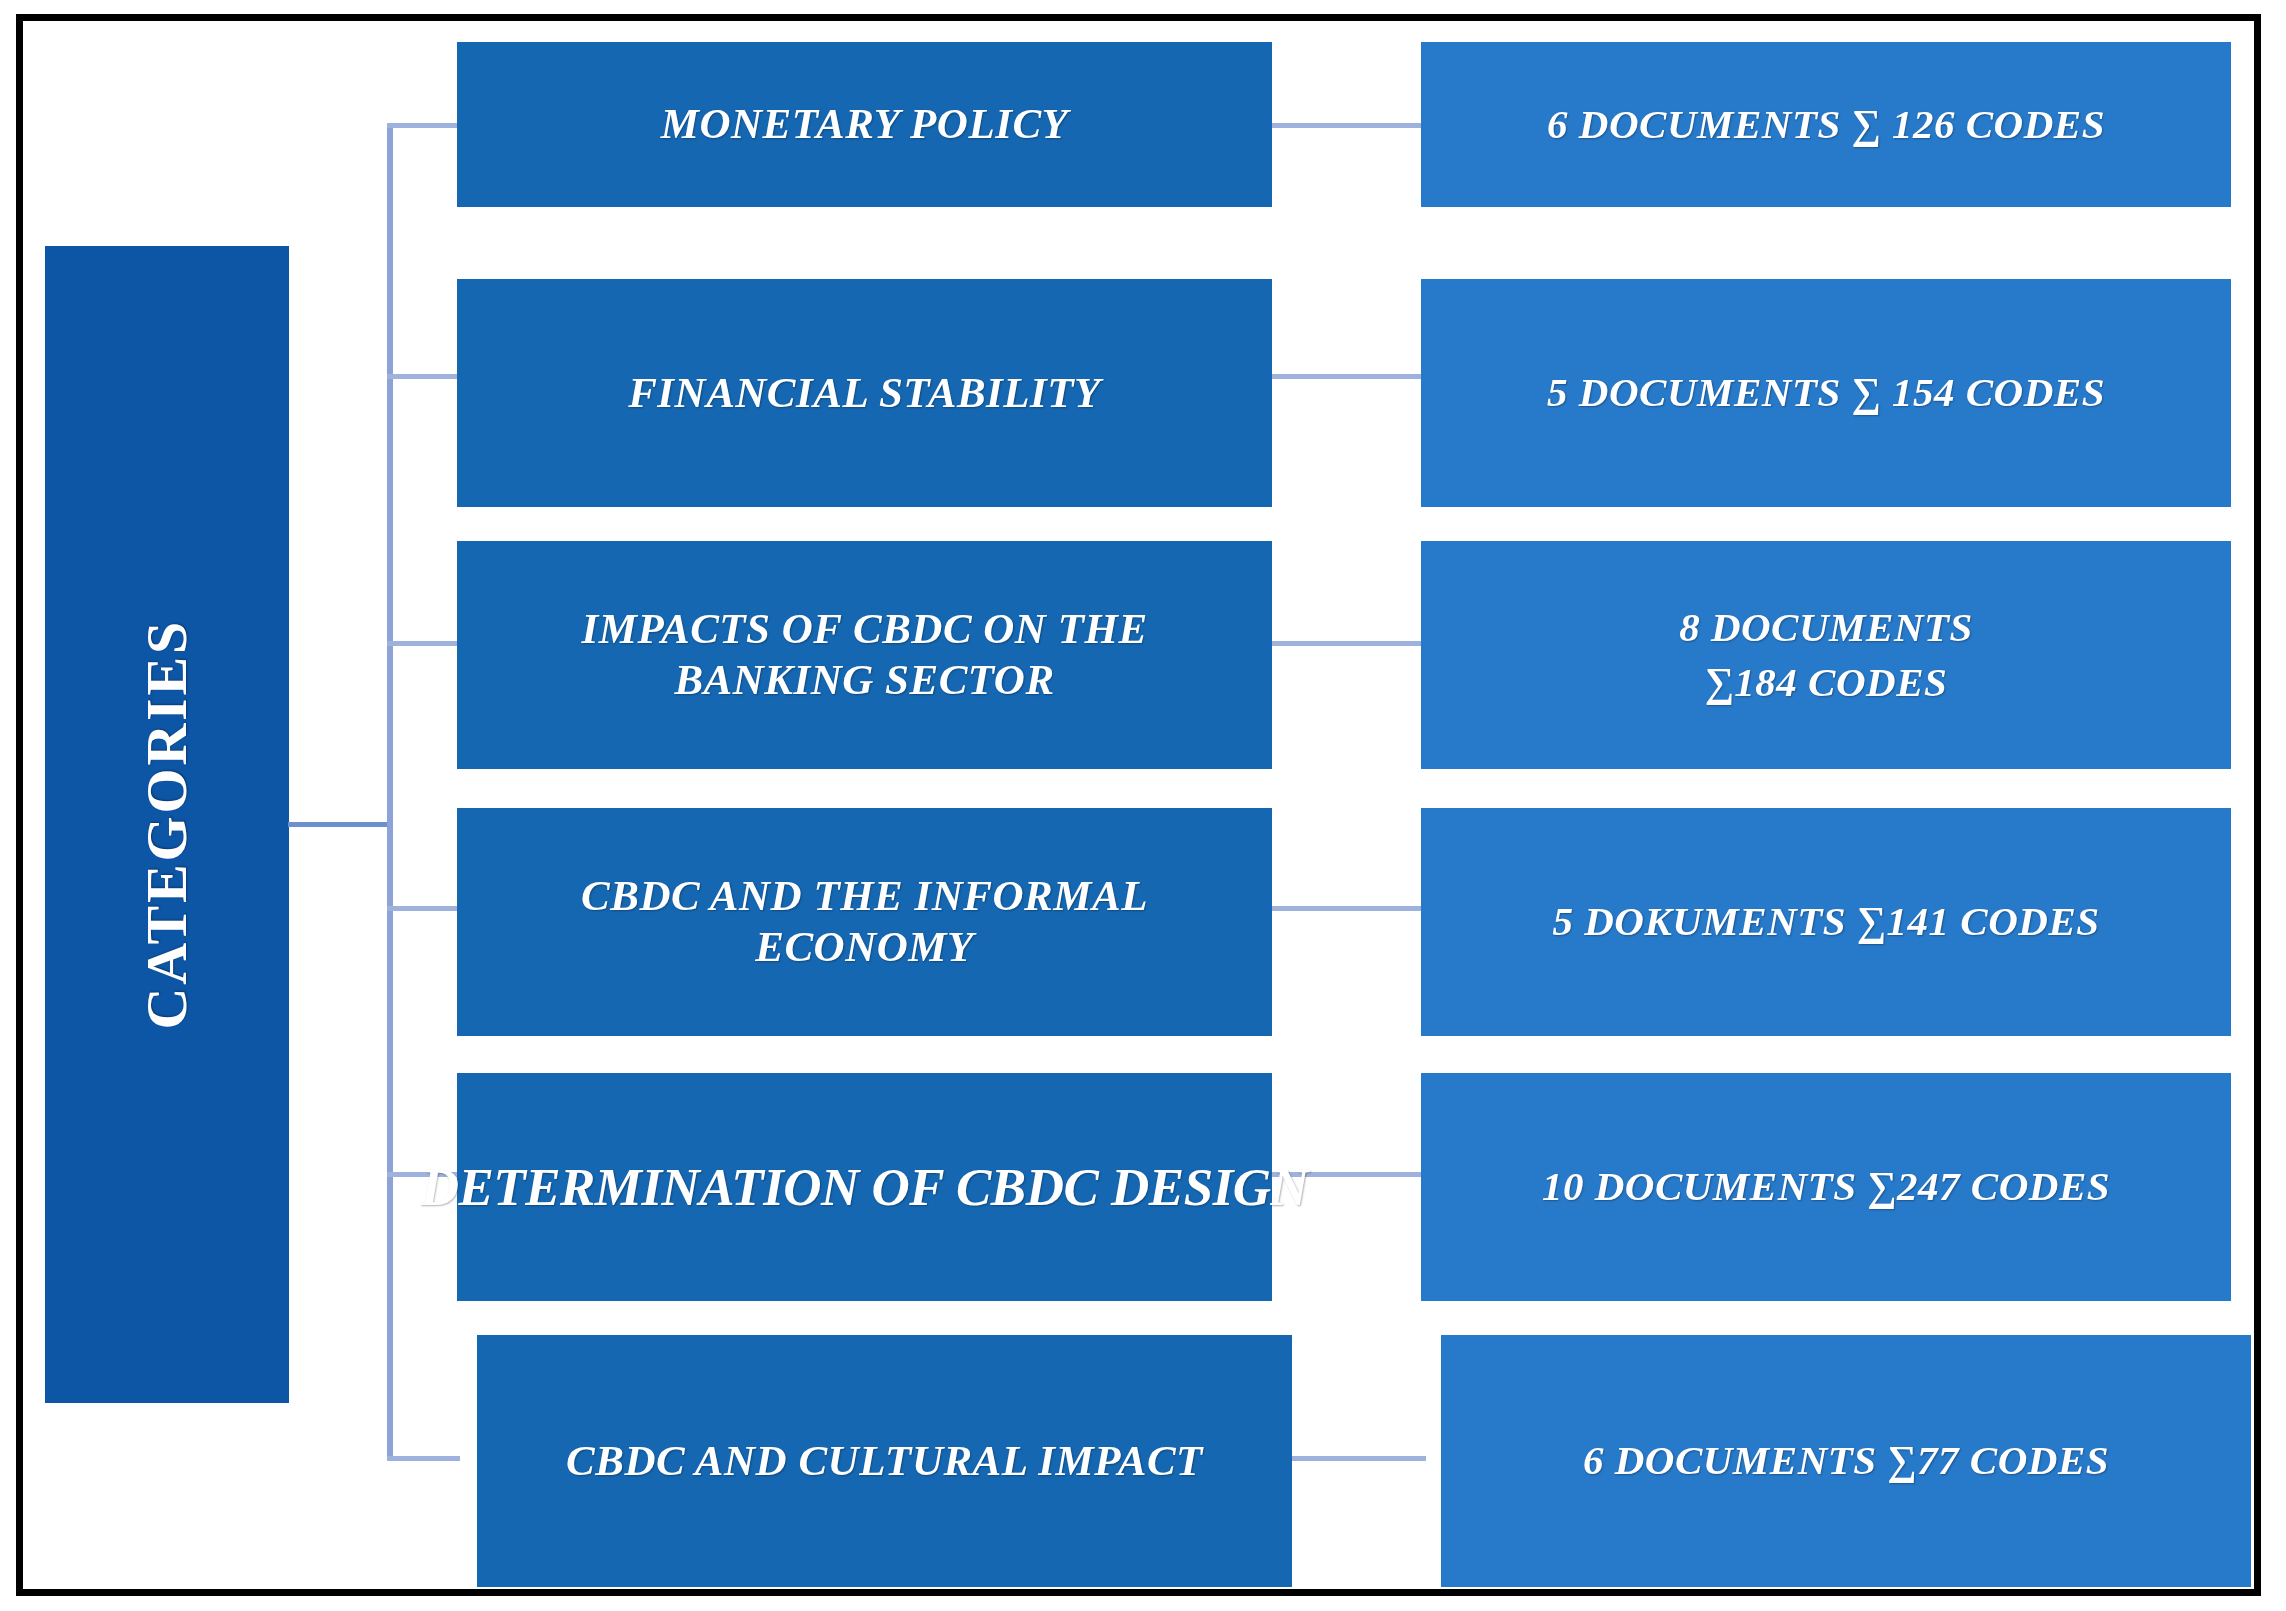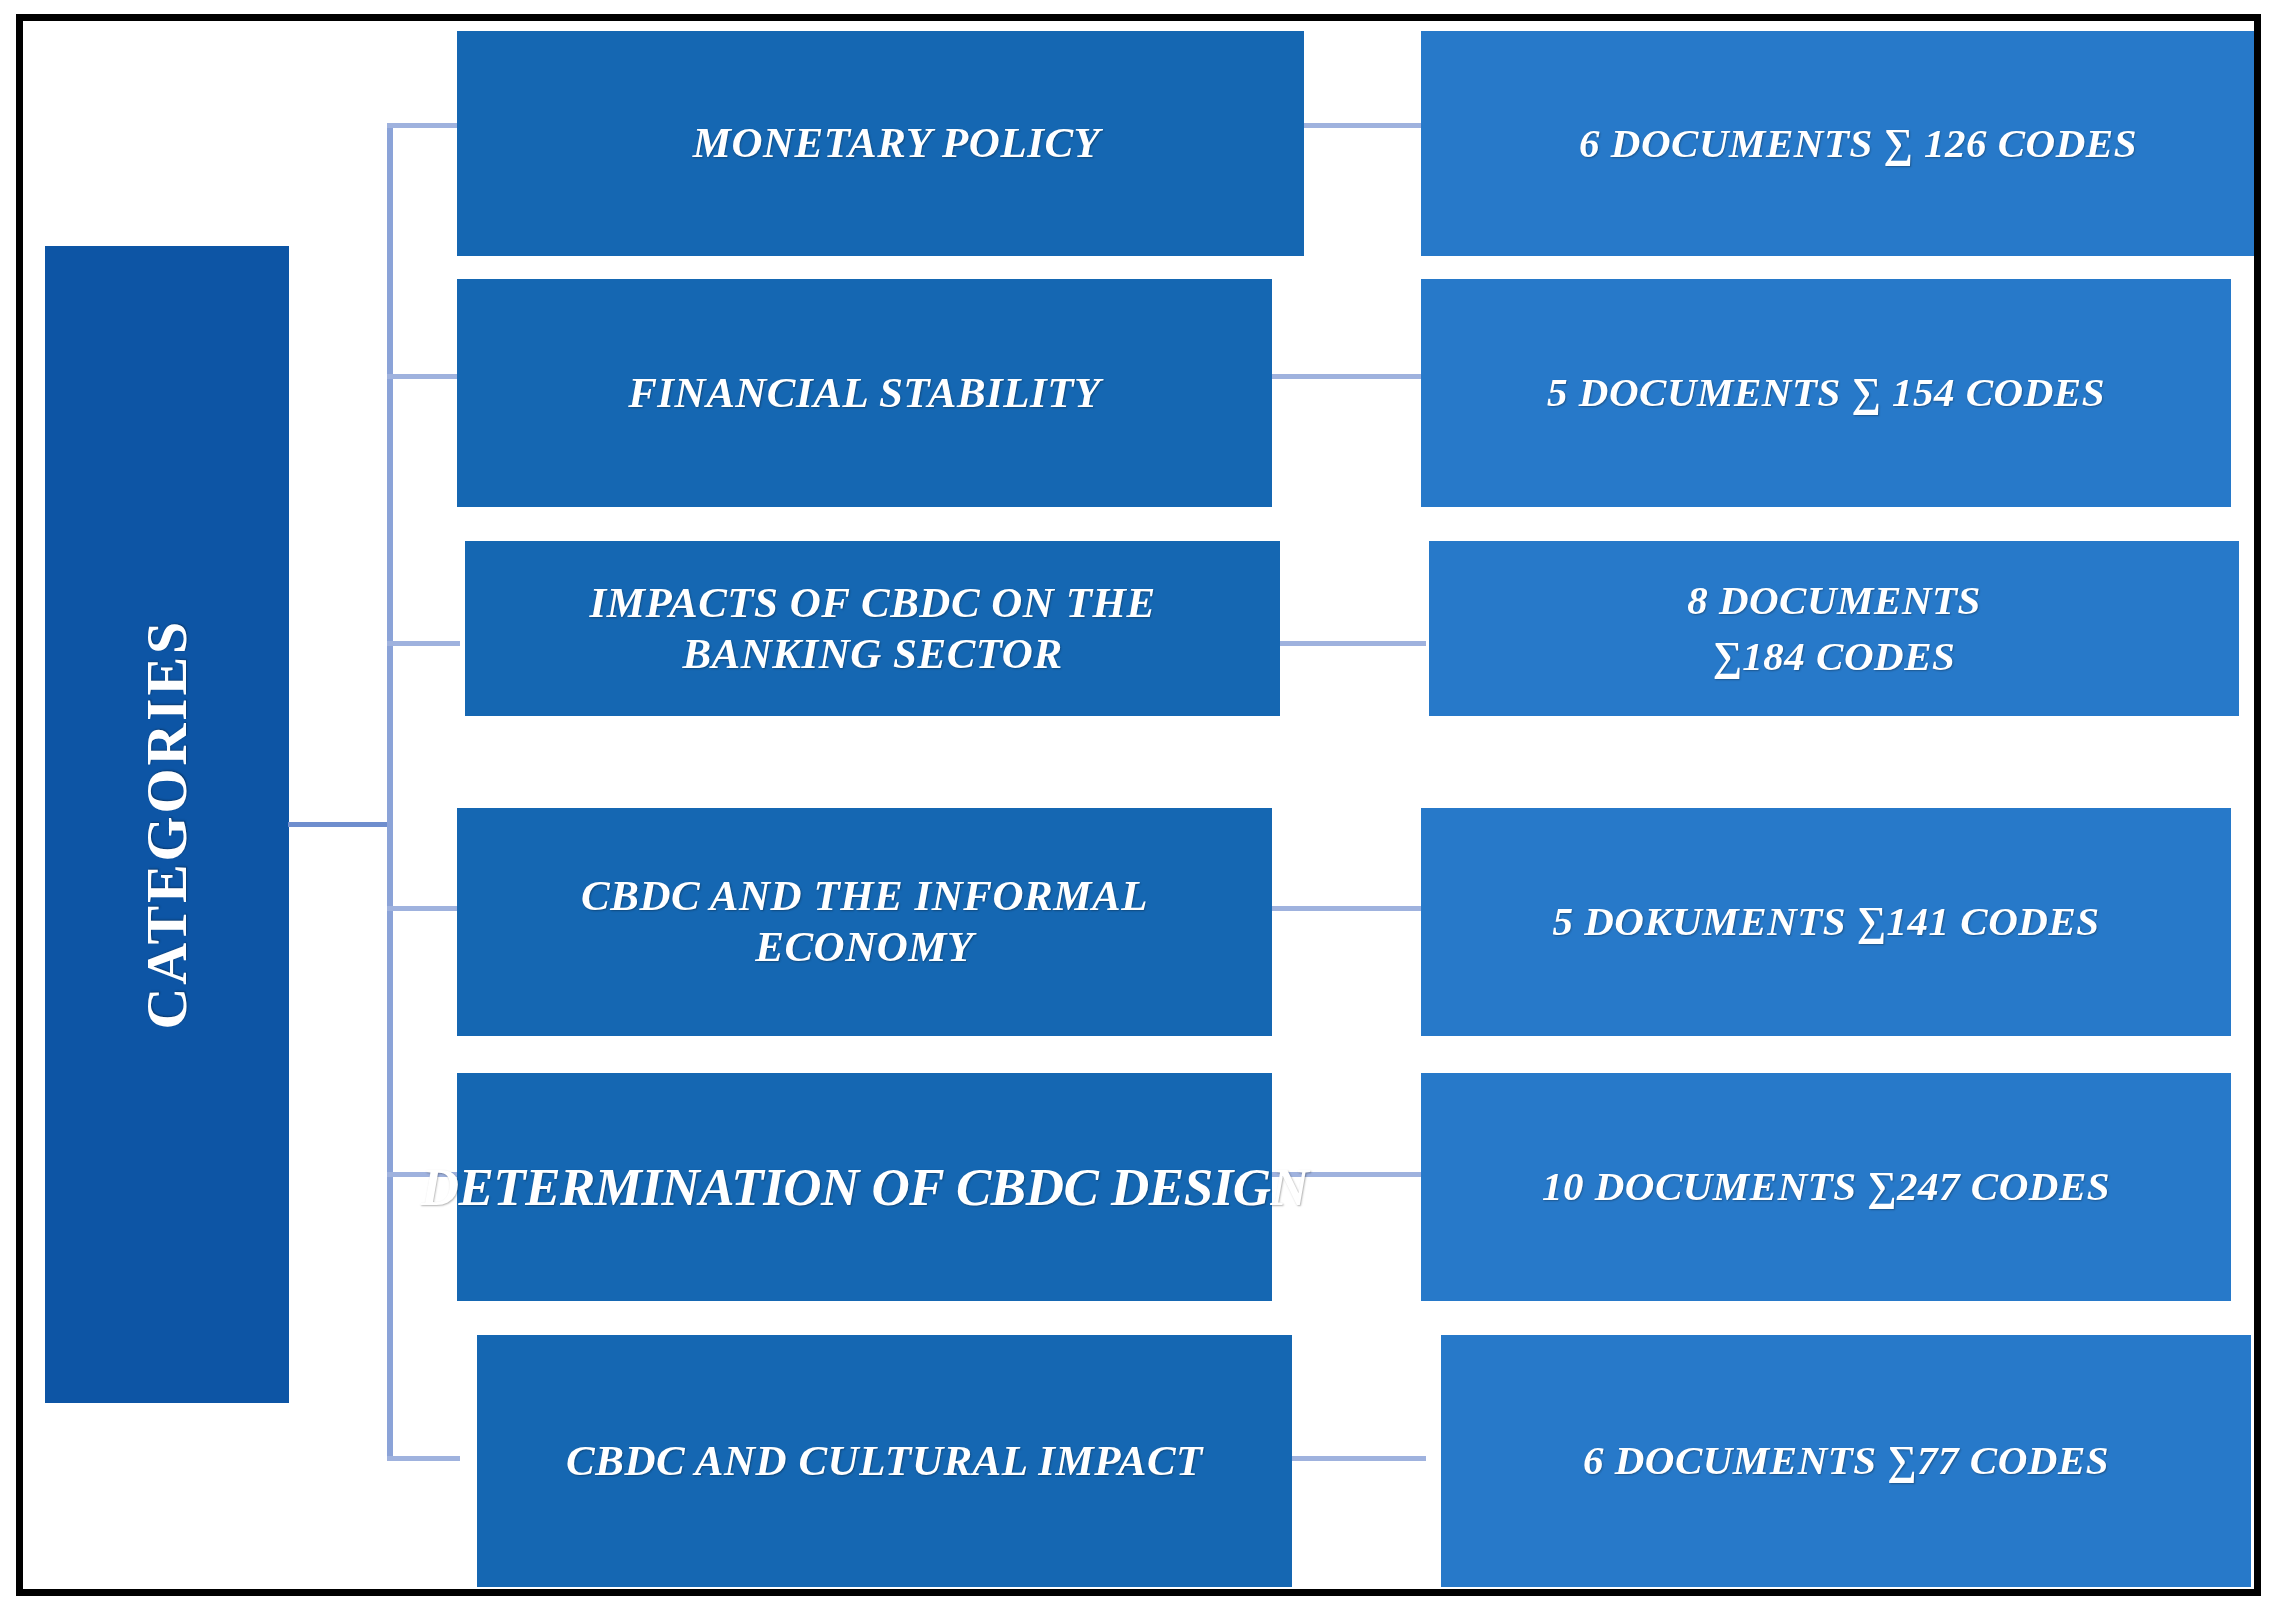--- a/index.html
+++ b/index.html
@@ -117,23 +117,23 @@
     font-size: 41px;
     line-height: 1.35;
     text-align: center;
     white-space: pre-line;
     letter-spacing: 0.5px;
     text-shadow: 0.9px 0.9px 1.9px rgba(0,0,0,0.3);
     font-style: italic;
   }
 
   
-  .row1 { top: 10px;   height: 225px; padding-left: 32px; }
+  .row1 { top: 21px;   height: 165px; }
   .row2 { top: 258px;  height: 228px; }
-  .row3 { top: 520px;  height: 175px; margin-left: 8px; }
+  .row3 { top: 520px;  height: 228px; }
   .row4 { top: 787px;  height: 228px; }
   .row5 { top: 1052px; height: 228px; }
   .row6 { top: 1314px; height: 252px; margin-left: 20px; }
 </style>
 </head>
 <body>
 
 <div id="frame">
   <div id="canvas">
 

